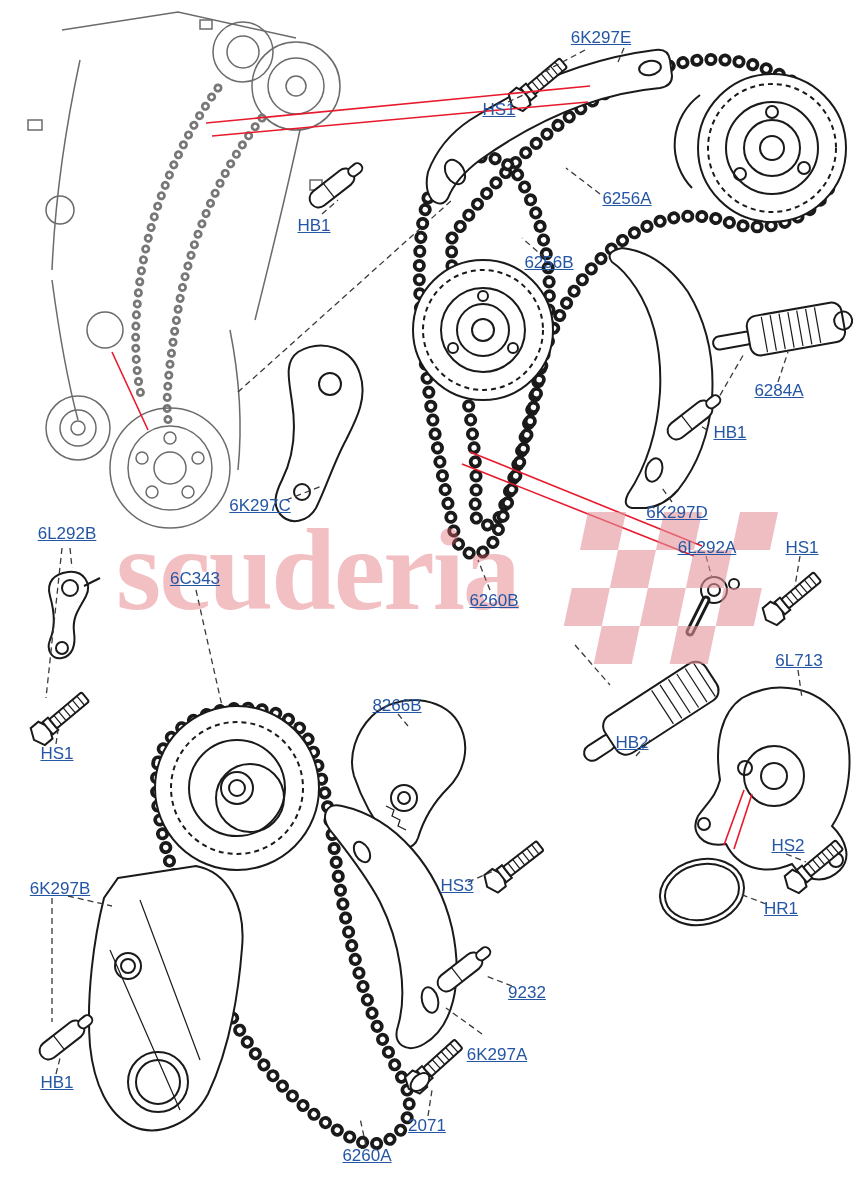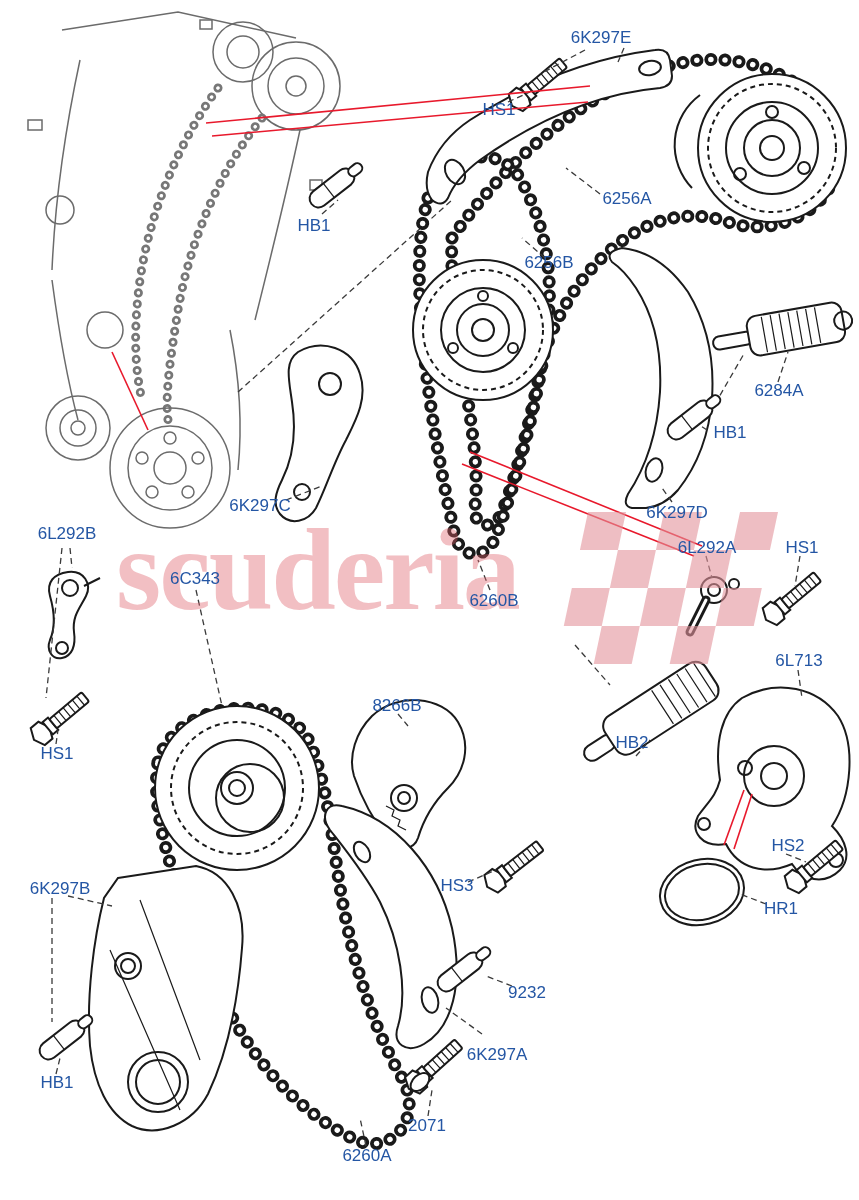--- a/index.html
+++ b/index.html
@@ -5,21 +5,21 @@
   * { margin:0; padding:0; box-sizing:border-box; }
   html,body { background:#fff; }
   .stage {
     position:relative; width:859px; height:1200px; background:#fff;
     overflow:hidden; font-family:"Liberation Sans", sans-serif;
   }
   .stage > svg { position:absolute; left:0; top:0; }
   .callout {
     position:absolute; transform:translate(-50%,-50%);
     color:#2456a4; font-size:17px; white-space:nowrap; cursor:pointer;
-    z-index:30; background:rgba(255,255,255,.0);
+    z-index:30; background:rgba(255,255,255,.0);text-decoration:underline;
   }
   .wm-brand {
     position:absolute; left:116px; top:500px; z-index:20;
     font-family:"Liberation Serif", serif; font-weight:bold;
     font-size:116px; line-height:1.1; letter-spacing:-2px;
     color:rgba(222,95,105,.40); pointer-events:none;margin-top:7px;
   }
   .wm-sub {
     position:absolute; left:150px; top:636px; z-index:20;
     font-size:30px; letter-spacing:14px; color:#c3c3c3; pointer-events:none;

